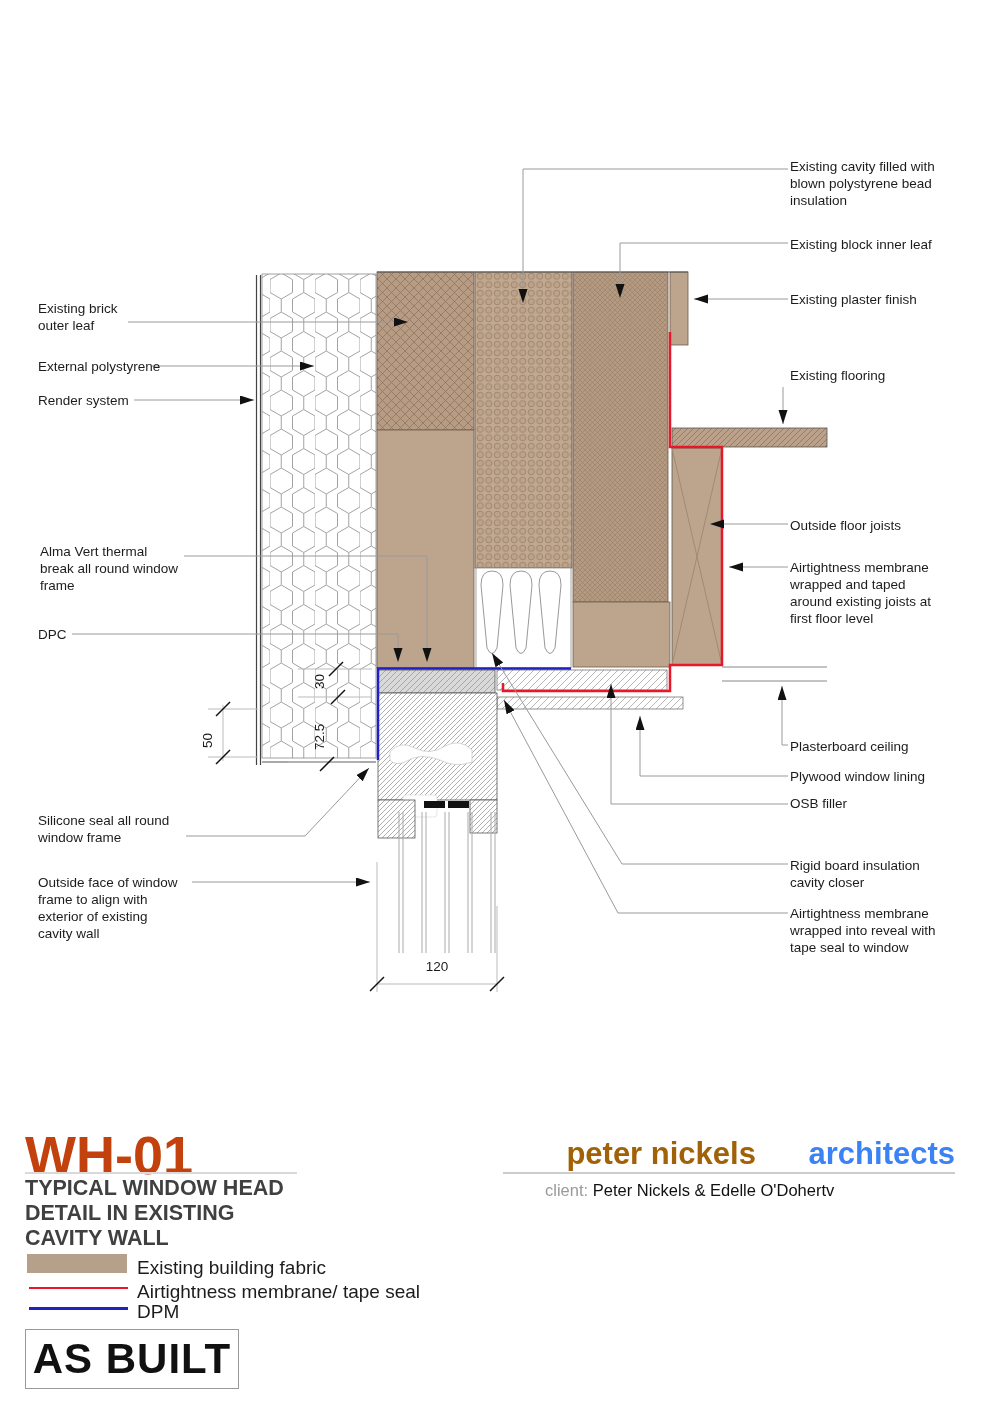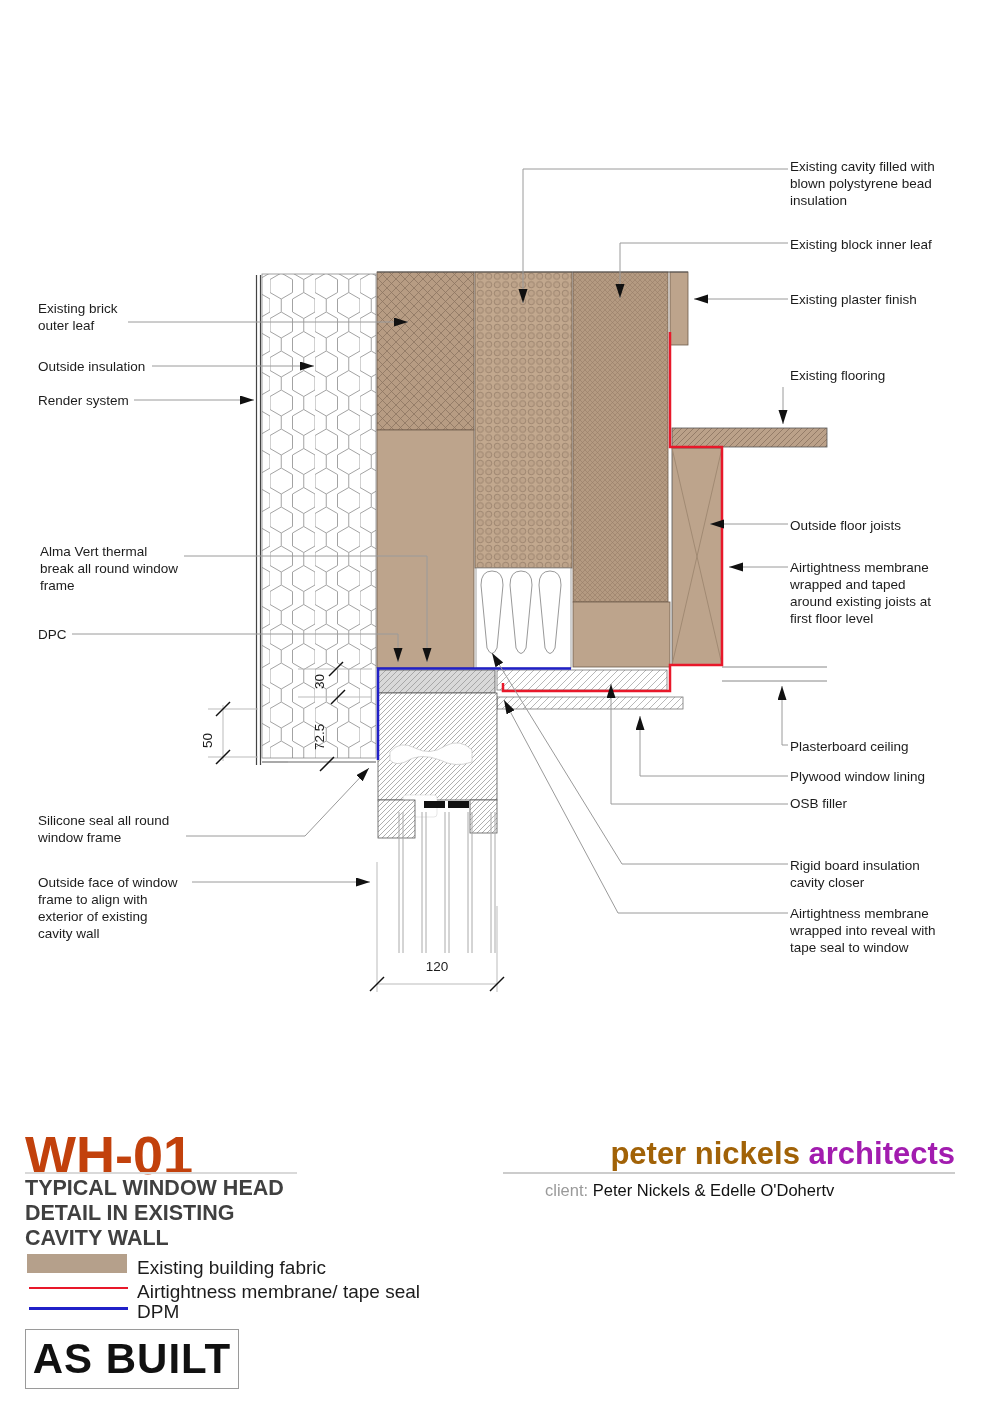--- a/index.html
+++ b/index.html
@@ -17,21 +17,21 @@
   .legend-swatch{position:absolute;left:27px;top:1254px;width:100px;height:19px;background:#b5a08b;}
   .legend-line-red{position:absolute;left:29px;top:1287px;width:99px;height:2px;background:#e8182a;}
   .legend-line-blue{position:absolute;left:29px;top:1307px;width:99px;height:3px;background:#2020c8;}
   .legend-text{position:absolute;left:137px;font-size:19px;color:#1c1c1c;}
   .asbuilt-box{position:absolute;left:25px;top:1329px;width:212px;height:58px;
        border:1px solid #9a9a9a;display:flex;align-items:center;justify-content:center;}
   .asbuilt-text{font-size:42px;font-weight:bold;color:#111;letter-spacing:1px;}
   .brand{position:absolute;left:500px;top:1136px;width:455px;text-align:right;
        font-size:31px;font-weight:bold;white-space:nowrap;}
   .brand .black{color:#a16207;}
-  .brand .gray{color:#a21caf;}
+  .brand .gray{color:#3b82f6;margin-left:44px;}
   .brand-rule{position:absolute;left:503px;top:1172px;width:452px;height:2px;background:#cccccc;}
   .client-row{position:absolute;left:545px;top:1181px;font-size:16.5px;white-space:nowrap;}
   .client-row .client-label{color:#9a9a9a;}
   .client-row .client-name{color:#111;}
 </style>
 </head>
 <body>
 
 <svg width="1000" height="1010" viewBox="0 0 1000 1010">
   <defs>
@@ -178,21 +178,21 @@
     </g>
     <text transform="translate(212,748) rotate(-90)" font-size="13.5" fill="#1c1c1c">50</text>
     <text transform="translate(324,689) rotate(-90)" font-size="13.5" fill="#1c1c1c">30</text>
     <text transform="translate(324,750) rotate(-90)" font-size="13.5" fill="#1c1c1c">72.5</text>
     <text x="437" y="971" text-anchor="middle" font-size="13.5" fill="#1c1c1c">120</text>
   </g>
 </svg>
 
 <div class="lbl" style="left:38px;top:300px">Existing brick
 outer leaf</div>
-<div class="lbl" style="left:38px;top:358px">Outside insulation</div>
+<div class="lbl" style="left:38px;top:358px">External polystyrene</div>
 <div class="lbl" style="left:38px;top:392px">Render system</div>
 <div class="lbl" style="left:40px;top:543px">Alma Vert thermal
 break all round window
 frame</div>
 <div class="lbl" style="left:38px;top:626px">DPC</div>
 <div class="lbl" style="left:38px;top:812px">Silicone seal all round
 window frame</div>
 <div class="lbl" style="left:38px;top:874px">Outside face of window
 frame to align with
 exterior of existing

